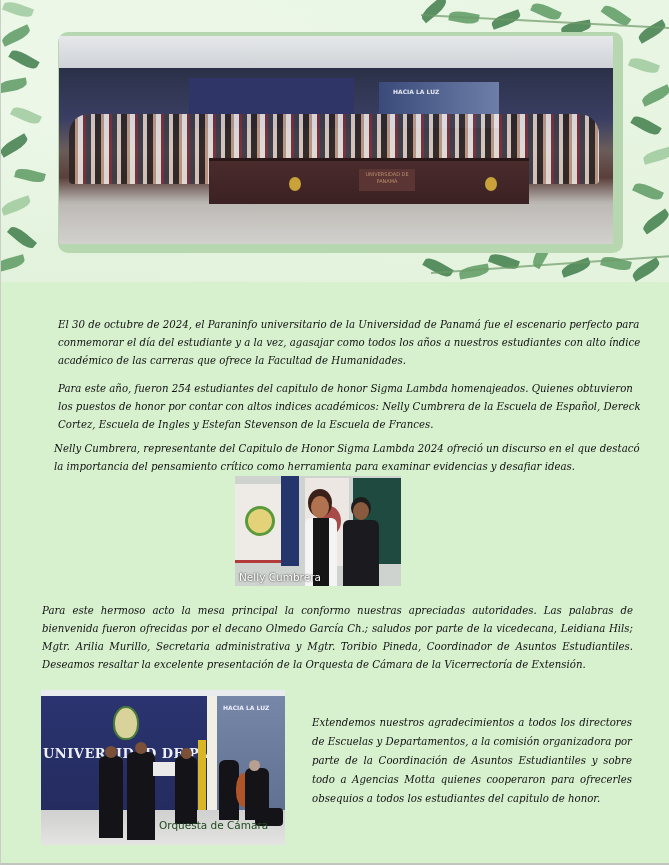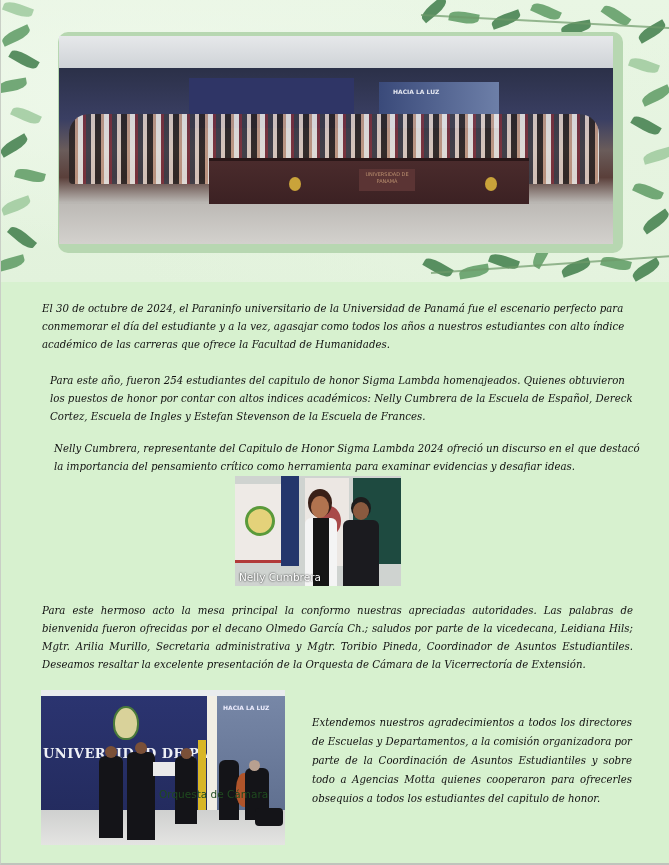--- a/index.html
+++ b/index.html
@@ -110,21 +110,21 @@
     .po-pillar { position:absolute; left:166px; top:6px; width:10px; height:120px; background:#f1eee4; }
     .po-yellow { position:absolute; left:157px; top:50px; width:8px; height:70px; background:#d8b626; }
     .po-right { position:absolute; left:176px; top:6px; width:68px; height:120px; background: linear-gradient(180deg,#7787a7,#5f6f8f); }
     .po-right span { position:absolute; left:6px; top:8px; color:#eef; font-family:"DejaVu Sans",sans-serif; font-size:6px; font-weight:bold; }
     .po-floor { position:absolute; left:0; top:120px; width:100%; height:35px; background: linear-gradient(180deg,#cfd0cf,#e4e4e2); }
     .po-player { position:absolute; background:#141418; border-radius:6px 6px 0 0; }
     .po-head { position:absolute; border-radius:50%; background:#7a5038; }
     .po-cello { position:absolute; left:195px; top:83px; width:18px; height:34px; background:#b0542a; border-radius:45%; }
     .po-stand { position:absolute; background:#eaeaea; }
     .caption-green {
-      position: absolute; left: 158px; top: 788px; color: #1f4a1f;
+      position: absolute; left: 158px; top: 819px; color: #1f4a1f;
       font-family: "DejaVu Sans", sans-serif; font-size: 10.5px;
     }
   </style>
 </head>
 <body>
 
 <div class="header-band">
 
   <div>
     <div class="leaf light" style="left:2px;top:4px;transform:rotate(20deg);"></div>
@@ -173,22 +173,22 @@
     <div class="hero-crowd"></div>
     <div class="hero-table">
       <div class="seal" style="left:80px;"></div>
       <div class="plaque">UNIVERSIDAD DE PANAMÁ</div>
       <div class="seal" style="left:276px;"></div>
     </div>
     <div class="hero-floor"></div>
   </div>
 </div>
 
-<p class="para" id="p1" style="margin:0;">El 30 de octubre de 2024, el Paraninfo universitario de la Universidad de Panamá fue el escenario perfecto para conmemorar el día del estudiante y a la vez, agasajar como todos los años a nuestros estudiantes con alto índice académico de las carreras que ofrece la Facultad de Humanidades.</p>
-<p class="para" id="p2" style="margin:8px;">Para este año, fueron 254 estudiantes del capitulo de honor Sigma Lambda homenajeados. Quienes obtuvieron los puestos de honor por contar con altos indices académicos: Nelly Cumbrera de la Escuela de Español, Dereck Cortez, Escuela de Ingles y Estefan Stevenson de la Escuela de Frances.</p>
+<p class="para" id="p1" style="margin:16px;">El 30 de octubre de 2024, el Paraninfo universitario de la Universidad de Panamá fue el escenario perfecto para conmemorar el día del estudiante y a la vez, agasajar como todos los años a nuestros estudiantes con alto índice académico de las carreras que ofrece la Facultad de Humanidades.</p>
+<p class="para" id="p2" style="margin:16px;">Para este año, fueron 254 estudiantes del capitulo de honor Sigma Lambda homenajeados. Quienes obtuvieron los puestos de honor por contar con altos indices académicos: Nelly Cumbrera de la Escuela de Español, Dereck Cortez, Escuela de Ingles y Estefan Stevenson de la Escuela de Frances.</p>
 <p class="para" id="p3" style="margin:12px;">Nelly Cumbrera, representante del Capitulo de Honor Sigma Lambda 2024 ofreció un discurso en el que destacó la importancia del pensamiento crítico como herramienta para examinar evidencias y desafiar ideas.</p>
 
 <div class="photo-nelly">
   <div class="pn-banner1">
       <div class="crest"></div>
     </div>
   <div class="pn-blue"></div>
   <div class="pn-banner2">
       <div class="crest"></div>
     </div>

